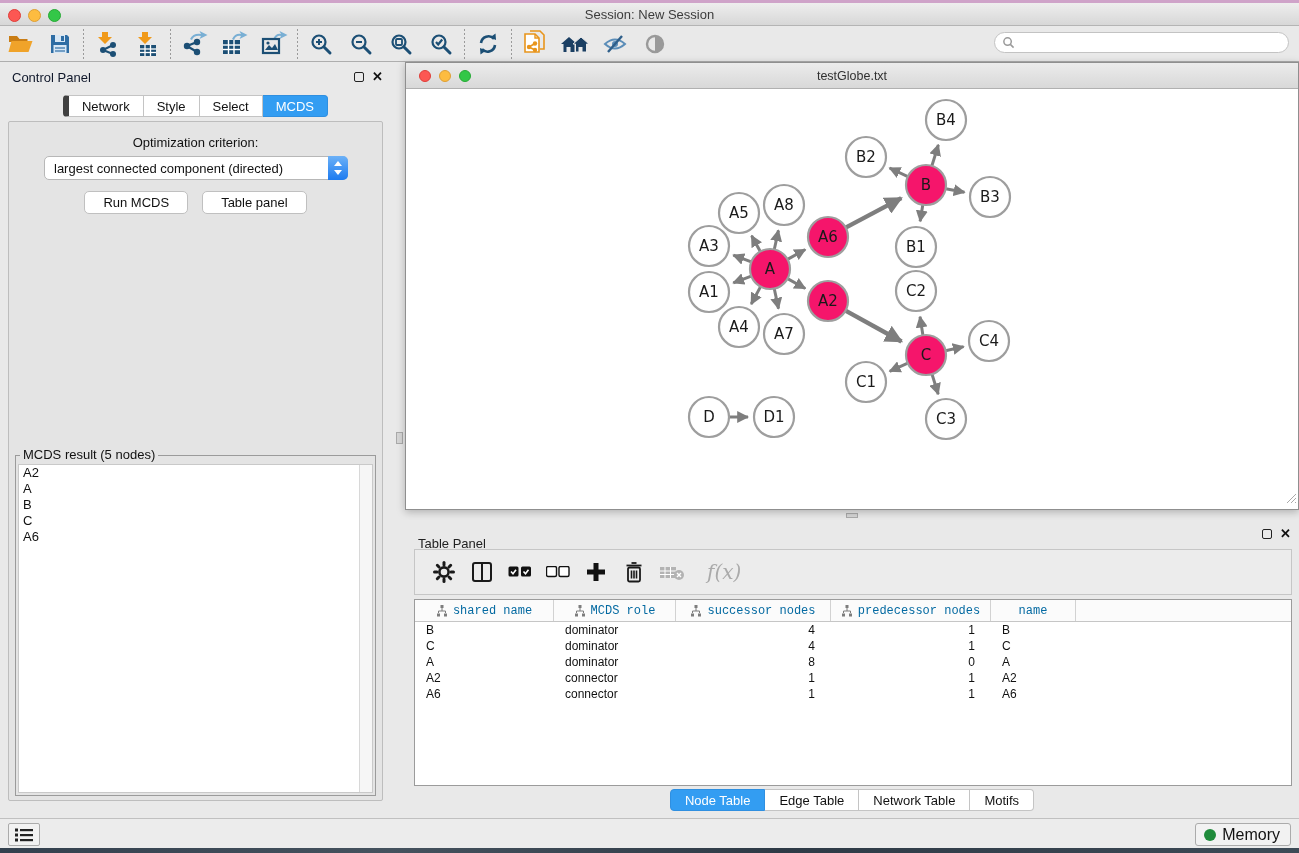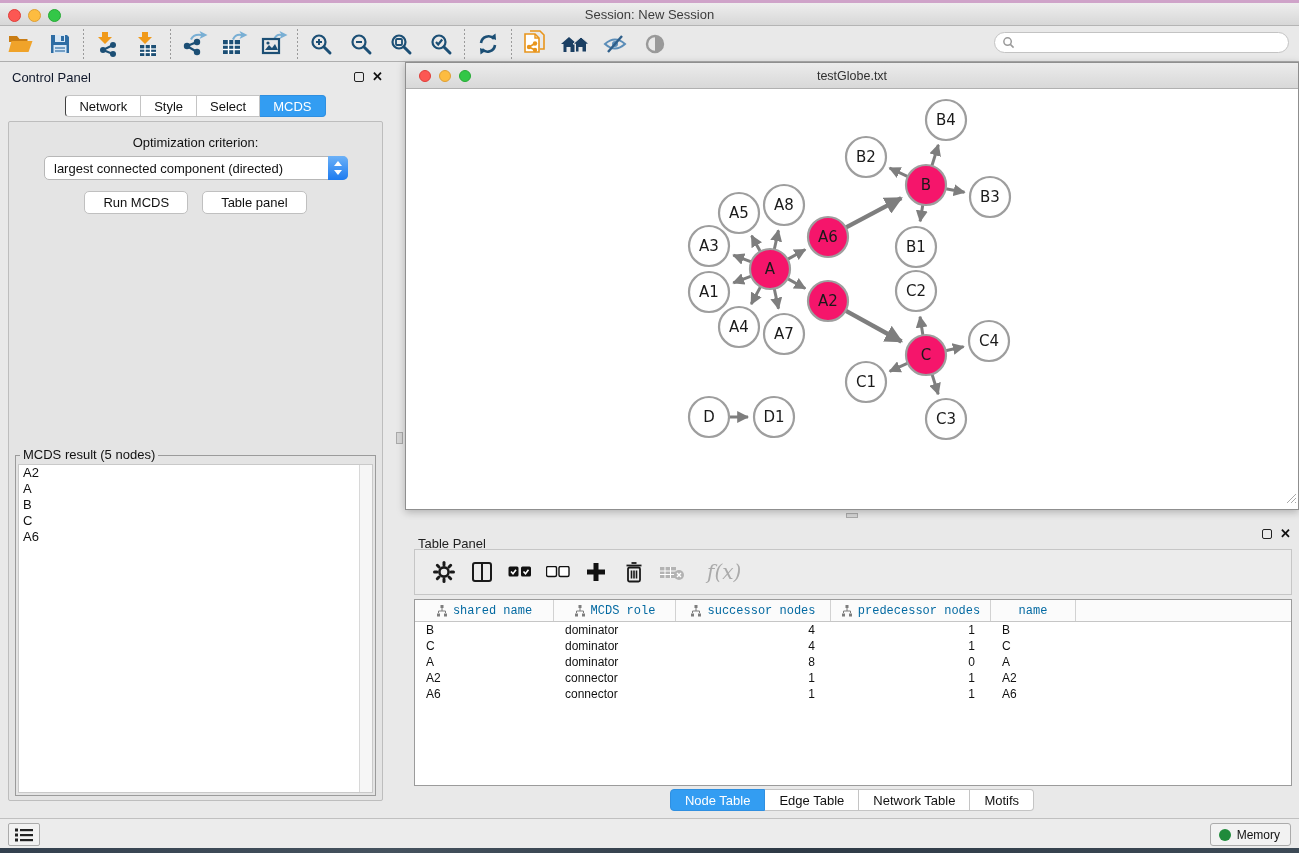--- a/index.html
+++ b/index.html
@@ -37,21 +37,21 @@
   
   .control-panel { position:absolute; left:0; top:62px; width:391px; height:756px; background:#e9e9e9; }
   .cp-header { position:absolute; left:0; top:5px; width:100%; height:22px; }
   .cp-title { position:absolute; left:12px; top:3px; font-size:13px; color:#0f172a; }
   .win-btns { position:absolute; right:8px; top:4px; display:flex; gap:8px; align-items:center; }
   .float-box { width:10px; height:10px; border:1.6px solid #222; border-radius:2px; }
   .close-x { font-size:13px; font-weight:bold; color:#111; line-height:12px; }
   .cp-tabs { position:absolute; left:0; top:33px; width:100%; display:flex; justify-content:center; }
   .cp-tab { height:22px; padding:0 13px; background:#fff; border:1px solid #c4c4c4;
       border-left:none; font-size:13px; color:#111; display:flex; align-items:center; }
-  .cp-tab:first-child { border-left:1px solid #404040; border-radius:4px 0 0 4px;text-align:right; }
+  .cp-tab:first-child { border-left:6px solid #404040; border-radius:4px 0 0 4px;text-align:right; }
   .cp-tab:last-child { border-radius:0 4px 4px 0; }
   .cp-tab.active { background:#339df2; border-color:#2f8fe0; color:#fff; }
   .cp-body { position:absolute; left:8px; top:59px; width:375px; height:680px;
       background:#e4e4e4; border:1px solid #bdbdbd; border-radius:2px; }
   .opt-label { position:absolute; left:0; width:100%; top:13px; text-align:center;
       font-size:13px; color:#111; }
   .dropdown { position:absolute; left:35px; top:34px; width:304px; height:24px; background:#fff;
       border:1px solid #b7b7b7; border-radius:5px; display:flex; align-items:center; }
   .dropdown .dd-text { flex:1; font-size:13px; color:#111; padding-left:9px; white-space:nowrap; }
   .dd-step { width:20px; height:24px; margin-right:-1px; border-radius:0 5px 5px 0;
@@ -114,21 +114,21 @@
   .bt-tab:last-child { border-radius:0 4px 4px 0; }
   .bt-tab.active { background:#339df2; border-color:#2f8fe0; color:#fff; }
 
   
   .statusbar { position:absolute; left:0; top:818px; width:1299px; height:30px;
       background:#ececec; border-top:1px solid #c0c0c0; }
   .list-btn { position:absolute; left:8px; top:4px; width:32px; height:23px; background:#f2f2f2;
       border:1px solid #ababab; border-radius:2px; display:flex; align-items:center; justify-content:center; }
   .memory-btn { position:absolute; right:8px; top:4px; height:23px; padding:0 10px 0 8px;
       background:#f2f2f2; border:1px solid #ababab; border-radius:3px;
-      display:flex; align-items:center; gap:6px; font-size:12px; color:#111; }
+      display:flex; align-items:center; gap:6px; font-size:16px; color:#111; }
   .mem-dot { width:12px; height:12px; border-radius:50%; background:#1f8b3b; }
 
   svg text { font-family:"DejaVu Sans", sans-serif; }
 </style>
 </head>
 <body>
 
 <div id="app">
   <div class="desktop-top"></div>
 

